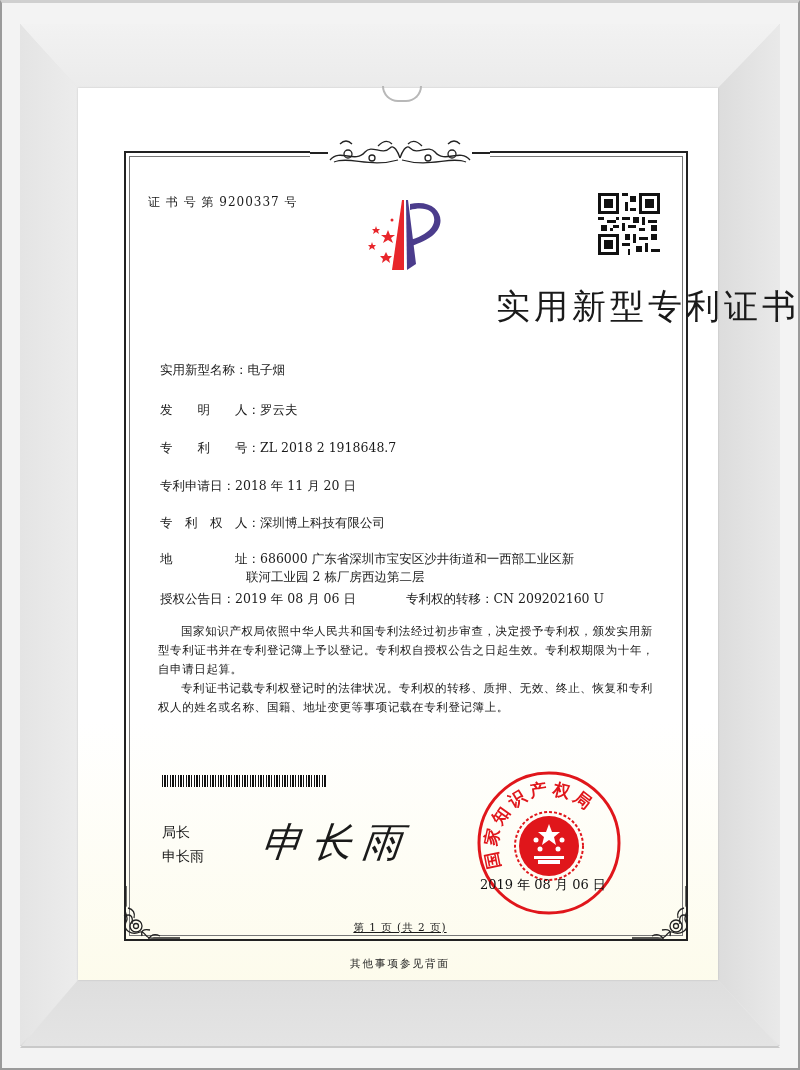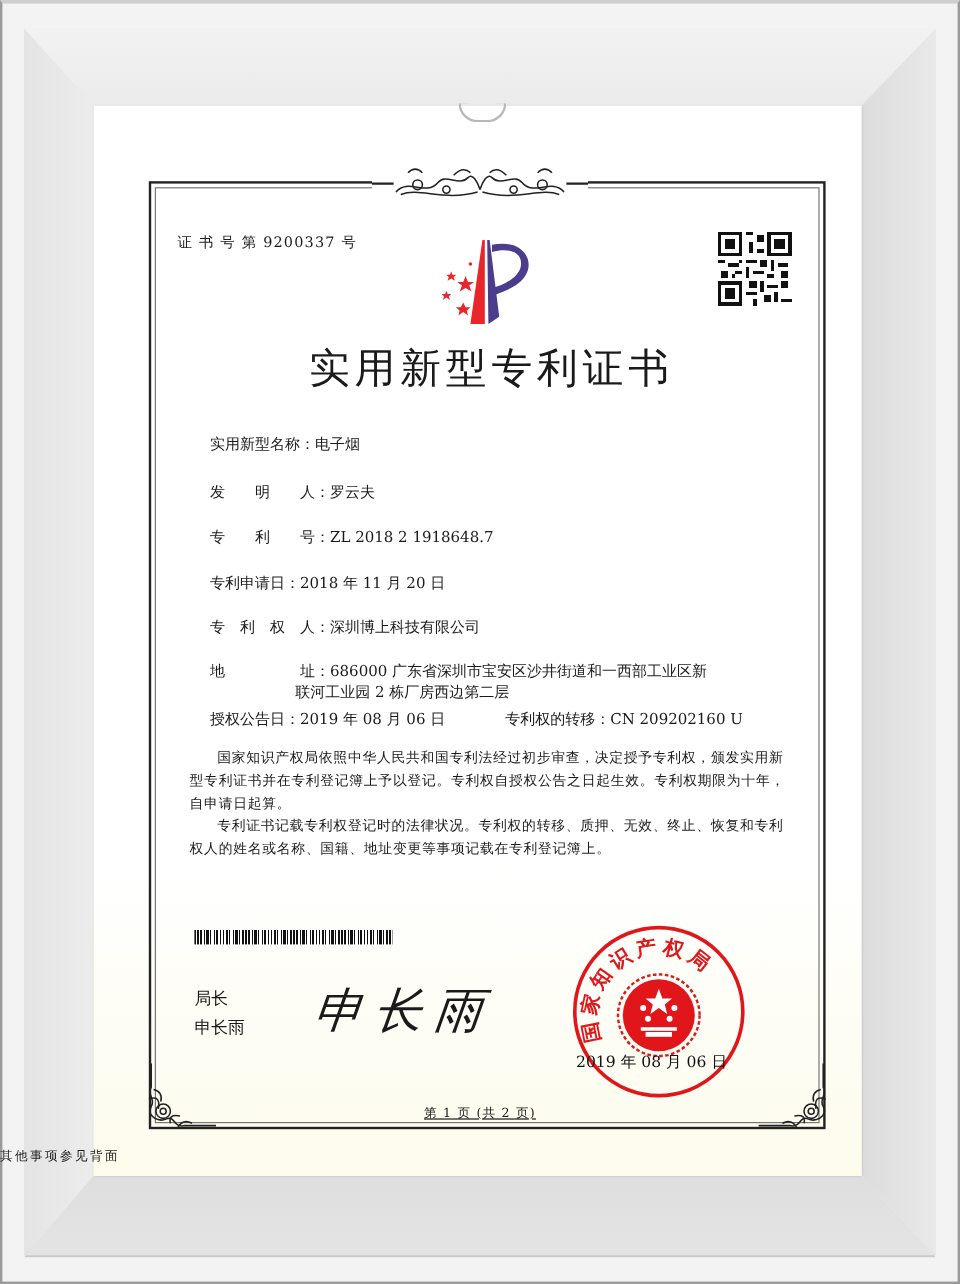--- a/index.html
+++ b/index.html
@@ -13,31 +13,31 @@
   .paper { position:absolute; left:78px; top:88px; width:640px; height:892px; background:#fff; box-shadow:0 0 2px rgba(0,0,0,0.15); }
   .paper-tint { position:absolute; left:0; right:0; bottom:0; height:260px; background:linear-gradient(rgba(255,255,240,0),rgba(252,250,228,0.7)); }
   .hanger { position:absolute; left:382px; top:86px; width:36px; height:14px; border:2px solid #b8b8b8; border-top:none; border-radius:0 0 18px 18px; }
   .border-box { position:absolute; left:124px; top:151px; width:564px; height:790px; border:2px solid #222; box-sizing:border-box; }
   .border-box::after { content:""; position:absolute; left:3px; top:3px; right:3px; bottom:3px; border:1px solid #777; }
   .ornament-top { position:absolute; left:310px; top:134px; width:180px; height:34px; background:#fff; }
   .corner { position:absolute; width:60px; height:60px; }
   .cert-no { position:absolute; left:148px; top:194px; font-size:12px; letter-spacing:1px; }
   .logo { position:absolute; left:358px; top:192px; width:90px; height:80px; }
   .qr { position:absolute; left:598px; top:193px; width:62px; height:62px; }
-  .title { position:absolute; left:0; right:0; top:284px; text-align:center; font-size:34px; letter-spacing:4px; font-family:"DejaVu Serif", serif;margin-left:19px; }
+  .title { position:absolute; left:0; right:0; top:284px; text-align:right; font-size:34px; letter-spacing:4px; font-family:"DejaVu Serif", serif;margin-left:19px; }
   .row { position:absolute; left:160px; font-size:12.5px; white-space:nowrap; }
-  .lbl { display:inline-block;margin-left:15px; }
+  .lbl { display:inline-block; }
   .para { position:absolute; left:158px; width:500px; font-size:11.5px; line-height:19px; text-indent:2em; letter-spacing:0.6px; font-family:"DejaVu Serif", serif; }
   .barcode { position:absolute; left:162px; top:775px; width:165px; height:12px; background:repeating-linear-gradient(90deg,#111 0 1px,#fff 1px 2px,#111 2px 4px,#fff 4px 5px,#111 5px 6px,#fff 6px 8px); }
   .sig-label { position:absolute; left:162px; font-size:14px; font-family:"DejaVu Sans", sans-serif; }
   .signature { position:absolute; left:262px; top:815px; font-size:40px; font-style:italic; font-family:"DejaVu Serif", serif; letter-spacing:10px; transform:skewX(-6deg); }
   .seal { position:absolute; left:474px; top:768px; width:150px; height:150px; }
   .seal-date { position:absolute; left:480px; top:876px; font-size:13px; color:#111; }
   .page-no { position:absolute; left:0; right:0; top:921px; text-align:center; font-size:10.5px; letter-spacing:1px;text-decoration:underline; }
-  .footer-note { position:absolute; left:0; right:0; top:957px; font-size:10.5px; letter-spacing:2px; }
+  .footer-note { position:absolute; left:0; right:0; top:957px; text-align:center; font-size:10.5px; letter-spacing:2px; }
 </style>
 </head>
 <body>
 
 <div class="frame-outer"></div>
 <div class="frame-bevel"></div>
 <div class="bevel-top"></div>
 <div class="bevel-left"></div>
 <div class="bevel-right"></div>
 <div class="bevel-bottom"></div>

